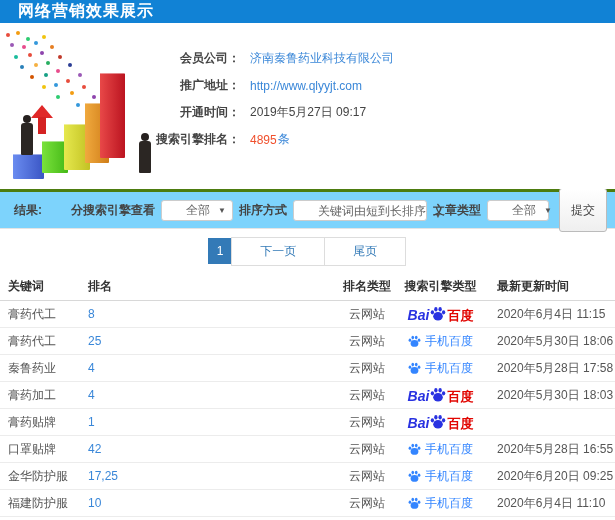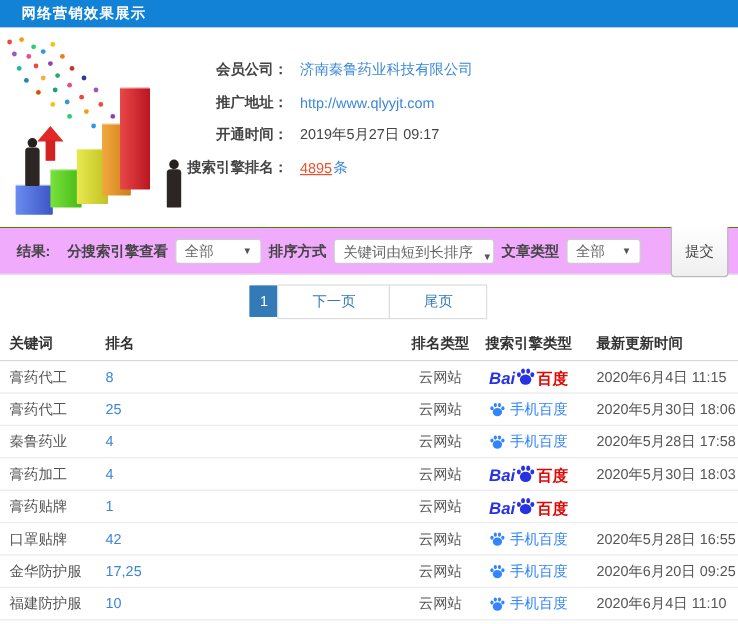--- a/index.html
+++ b/index.html
@@ -1,30 +1,30 @@
 <!DOCTYPE html>
 <html style="--header-bg: #1182d5; --link: #3a87d8; --highlight: #f0502d; --baidu-blue: #2932e1; --baidu-red: #e10602; --mobile-blue: #3385ff; --page-active: #337ab7;"><head>
 <meta charset="utf-8">
 <style>
   * { margin:0; padding:0; box-sizing:border-box; }
   html,body { width:615px; height:520px; overflow:hidden; background:#fff;
     font-family:"Liberation Sans","DejaVu Sans",sans-serif; font-size:12px; color:#555; }
 
   
   .topbar { height:23px; background:var(--header-bg,#1182d5); display:flex; align-items:center; padding-left:18px; }
-  .topbar .title { color:#fff; font-weight:bold; font-size:12px; letter-spacing:1px; }
+  .topbar .title { color:#fff; font-weight:bold; font-size:16px; letter-spacing:1px; }
 
   
   .summary { position:relative; height:166px; background:#fff; }
   .info { position:absolute; left:148px; top:22px; }
   .info-row { display:flex; align-items:center; height:27px; }
   .info-row .lbl { width:92px; text-align:right; font-weight:bold; color:#444; }
   .info-row .val { margin-left:10px; color:#444; }
   .val.link { color:var(--link,#3a87d8); cursor:pointer; }
-  .val.hl { color:var(--highlight,#f0502d);text-decoration:underline; }
+  .val.hl { color:var(--highlight,#f0502d); }
   .unit { color:var(--link,#3a87d8); margin-left:1px; }
 
   
   .illus { position:absolute; left:0; top:8px; width:175px; height:152px; }
   .bar { position:absolute; border-radius:1px; }
   .bar::before { content:''; position:absolute; left:2px; right:-3px; top:-4px; height:5px;
     background:rgba(255,255,255,.45); transform:skewX(-42deg); border-radius:1px; }
   .bar-blue   { left:13px;  bottom:4px;  width:31px; height:25px; background:linear-gradient(90deg,#6a8cf0,#3a55c4); }
   .bar-green  { left:42px;  bottom:10px; width:26px; height:32px; background:linear-gradient(90deg,#7ae23c,#44b816); }
   .bar-yellow { left:64px;  bottom:13px; width:26px; height:46px; background:linear-gradient(90deg,#e6e84e,#c2c223); }
@@ -45,31 +45,31 @@
     background:#e84c3d;
     box-shadow: 10px -2px 0 #f39c12, 20px 4px 0 #2ecc71, 4px 10px 0 #9b59b6, 16px 12px 0 #e84c8c,
     28px 8px 0 #3498db, 36px 2px 0 #f1c40f, 8px 22px 0 #1abc9c, 22px 20px 0 #e74c3c,
     34px 18px 0 #8e44ad, 44px 12px 0 #e67e22, 14px 32px 0 #2980b9, 28px 30px 0 #f5b041,
     40px 28px 0 #27ae60, 52px 22px 0 #c0392b, 24px 42px 0 #d35400, 38px 40px 0 #16a085,
     50px 36px 0 #e84c8c, 62px 30px 0 #2c3e94, 36px 52px 0 #f1c40f, 48px 50px 0 #3498db,
     60px 46px 0 #e74c3c, 72px 40px 0 #9b59b6, 50px 62px 0 #2ecc71, 64px 58px 0 #f39c12,
     76px 52px 0 #e84c3d, 86px 62px 0 #8e44ad, 70px 70px 0 #3498db; }
 
   
-  .filterbar { height:40px; background:#f0abfc; border-top:1px solid #4d7c0f; border-bottom:1px solid #e4e4e4;
+  .filterbar { height:40px; background:#7dd3fc; border-top:3px solid #4d7c0f; border-bottom:1px solid #e4e4e4;
     display:flex; align-items:center; padding:0 8px 0 14px; }
   .filterbar .flabel { font-weight:bold; color:#444; white-space:nowrap; }
   .filterbar .spacer { flex:1; }
   .sel { display:inline-flex; align-items:center; justify-content:space-between; background:#fff;
-    border:1px solid #ccc; border-radius:3px; height:21px; padding:0 7px; color:#666; margin:0 6px;
+    border:1px solid #ccc; border-radius:3px; height:21px; padding:0 24px; color:#666; margin:0 6px;
     cursor:pointer; white-space:nowrap; }
   .sel .caret { font-size:8px; color:#555; margin-left:8px; }
   .sel-engine { width:72px; } .sel-sort { width:134px;align-items:flex-end; } .sel-type { width:62px; }
   .btn-submit { height:44px; padding:0 11px; background:linear-gradient(#fff,#efefef);
-    border:1px solid #bbb; border-radius:3px; color:#444; font-size:12px; cursor:pointer; margin-left:19px; }
+    border:1px solid #bbb; border-radius:3px; color:#444; font-size:12px; cursor:pointer; margin-left:4px; }
 
   
   .pager { height:44px; display:flex; align-items:center; justify-content:center; }
   .pg { border:1px solid #ddd; background:#fff; color:var(--page-active,#337ab7);
     padding:5px 28px; margin-left:-1px; cursor:pointer; }
   .pg.current { background:var(--page-active,#337ab7); border-color:var(--page-active,#337ab7);
     color:#fff; padding:5px 8px; }
 
   
   .table { width:615px; }

